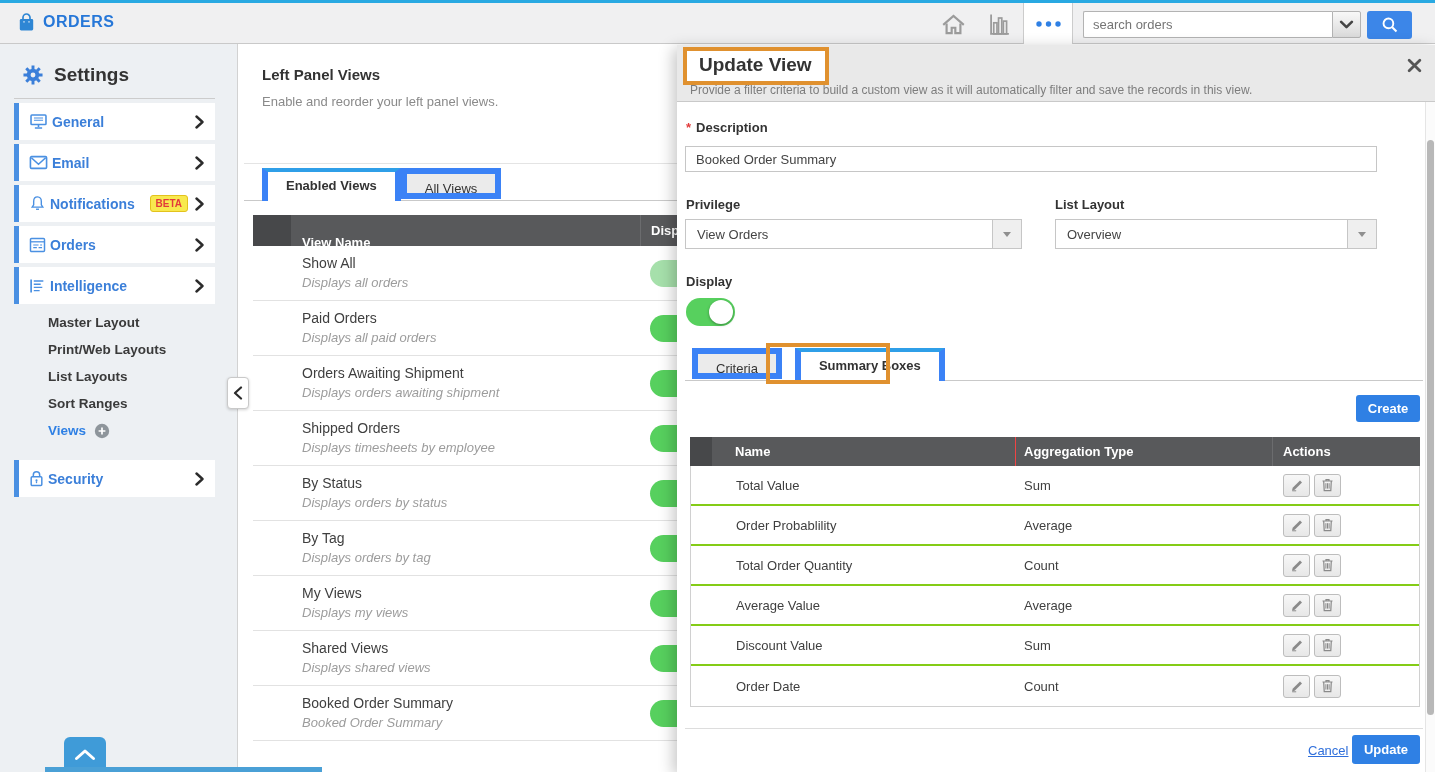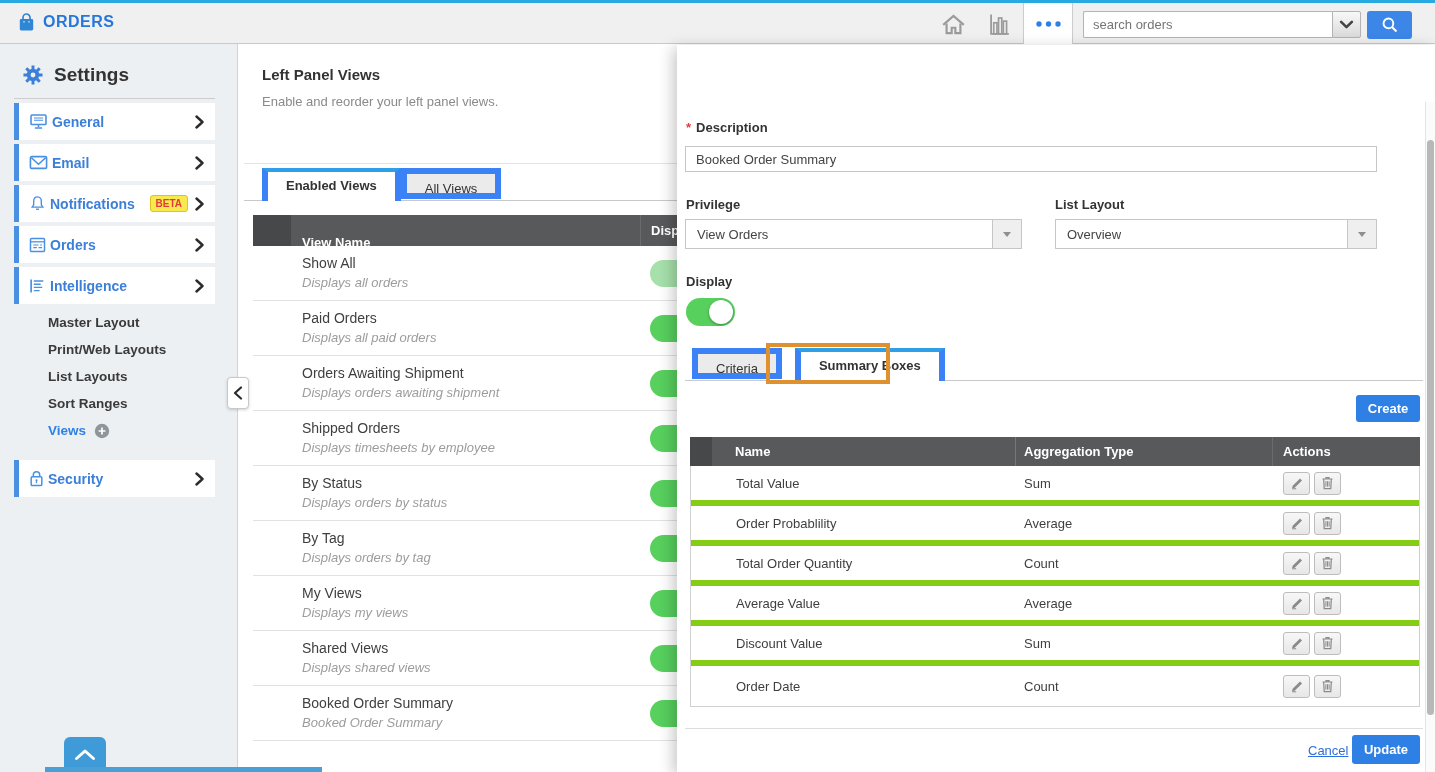--- a/index.html
+++ b/index.html
@@ -113,21 +113,21 @@
   .modal-tabline { position:absolute; left:8px; top:278px; width:738px; border-top:1px solid #c9c9c9; z-index:1; }
   .create-btn { position:absolute; left:679px; top:293px; width:64px; height:27px; background:#2f80e4; color:#fff;
                 border:none; border-radius:3px; font-size:13px; font-weight:bold; cursor:pointer; font-family:inherit; }
   .modal-table { position:absolute; left:13px; top:335px; width:730px; border:1px solid #d0d0d0; border-top:none; }
   .thead { display:flex; height:29px; background:#58595b; align-items:center; color:#fff; font-size:13px;
            font-weight:bold; margin:0 -1px; }
   .th-pad { width:22px; background:#47484a; align-self:stretch; }
   .th-name { width:303px; padding-left:23px; }
   .th-agg { width:257px; padding-left:8px; border-left:1px solid #ef4444; align-self:stretch; display:flex; align-items:center; }
   .th-actions { flex:1; padding-left:10px; border-left:1px solid #6b6c6e; align-self:stretch; display:flex; align-items:center; }
-  .trow { display:flex; height:40px; align-items:center; border-bottom:6px solid #84cc16; background:#fff; }
+  .trow { display:flex; height:40px; align-items:center; border-bottom:2px solid #84cc16; background:#fff; }
   .trow:last-child { border-bottom:none; }
   .td-pad { width:22px; }
   .td-name { width:303px; padding-left:23px; font-size:13px; color:#3f3f3f; }
   .td-agg { width:257px; padding-left:8px; font-size:13px; color:#3f3f3f; }
   .td-actions { flex:1; padding-left:10px; display:flex; gap:4px; }
   .act-btn { width:27px; height:23px; background:linear-gradient(#f7f7f7,#e7e7e7); border:1px solid #bdbdbd;
              border-radius:3px; display:flex; align-items:center; justify-content:center; cursor:pointer; padding:0; }
   .modal-footline { position:absolute; left:8px; top:626px; width:738px; border-top:1px solid #ddd; }
   .cancel-link { position:absolute; left:631px; top:641px; font-size:13px; color:#2f6fdb;
                  text-decoration:underline; cursor:pointer; }
@@ -437,20 +437,33 @@
               <div class="mrow-name">Booked Order Summary</div>
               <div class="mrow-desc">Booked Order Summary</div>
             </div>
             <div class="toggle-pill"></div>
           </div>
         </div>
     </div>
   </div>
 
   <div class="modal">
+    <div class="modal-header">
+      <div class="title-box">
+        <span class="modal-title">Update View</span>
+      </div>
+      <div class="modal-sub">Provide a filter criteria to build a custom view as it will automatically filter and save the records in this view.</div>
+      <button class="modal-close">
+        <span class="icn">
+            <svg width="15" height="15" viewBox="0 0 14 14">
+              <path d="M2 2 12 12M12 2 2 12" stroke="#555" stroke-width="2.6" stroke-linecap="round"></path>
+            </svg>
+          </span>
+      </button>
+    </div>
     <div class="modal-body">
       <div class="lbl" style="left:9px; top:18px;">
         <span class="req">*</span><span>Description</span>
       </div>
       <input class="desc-input" type="text" value="Booked Order Summary" style="">
       <div class="lbl" style="left:9px; top:95px;">Privilege</div>
       <div class="lbl" style="left:378px; top:95px;">List Layout</div>
       <div class="selectbox" style="left:8px; width:337px;">
         <span class="select-value">View Orders</span>
         <span class="select-arrow">

